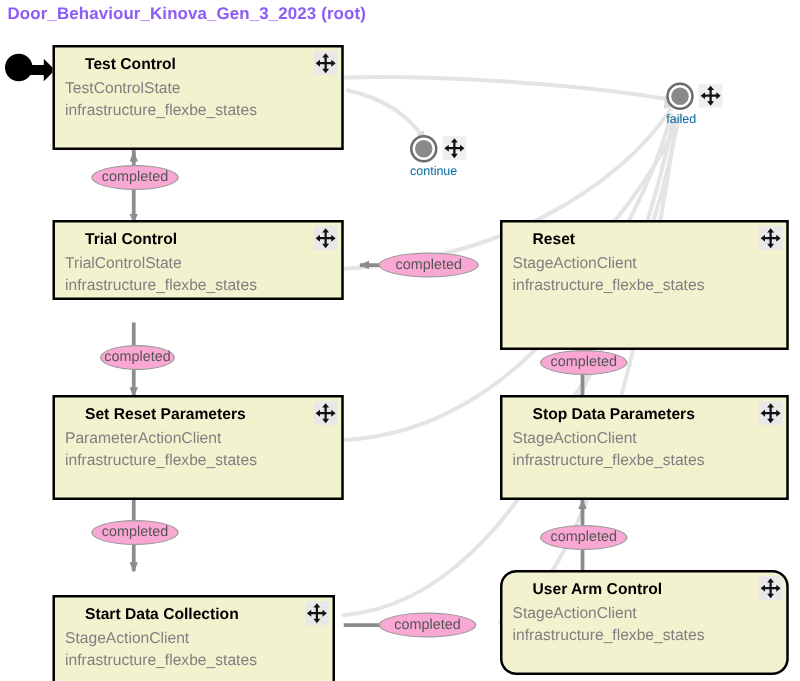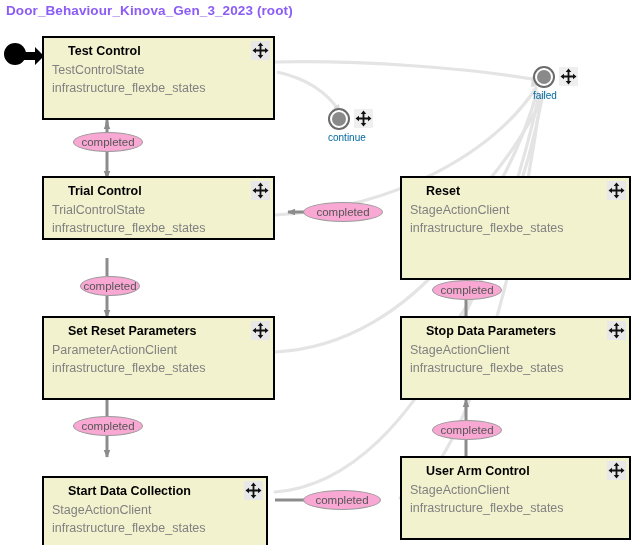--- a/index.html
+++ b/index.html
@@ -274,21 +274,21 @@
     <div class="sname">Stop Data Parameters</div>
     <div class="sclass">StageActionClient</div>
     <div class="spkg">infrastructure_flexbe_states</div>
     <div class="handle">
       <svg width="19" height="19" viewBox="0 0 19 19">
         <path d="M9.5,1.5 L12.3,5 L10.4,5 L10.4,8.6 L14,8.6 L14,6.7 L17.5,9.5 L14,12.3 L14,10.4 L10.4,10.4 L10.4,14 L12.3,14 L9.5,17.5 L6.7,14 L8.6,14 L8.6,10.4 L5,10.4 L5,12.3 L1.5,9.5 L5,6.7 L5,8.6 L8.6,8.6 L8.6,5 L6.7,5 z" fill="#111111"></path>
       </svg>
     </div>
   </div>
 
-  <div class="state" style="left:400px; top:456px; width:231px; height:84px;">
+  <div class="state" style="left:400px; top:456px; width:231px; height:84px;border-radius:13px;">
     <div class="sname">User Arm Control</div>
     <div class="sclass">StageActionClient</div>
     <div class="spkg">infrastructure_flexbe_states</div>
     <div class="handle">
       <svg width="19" height="19" viewBox="0 0 19 19">
         <path d="M9.5,1.5 L12.3,5 L10.4,5 L10.4,8.6 L14,8.6 L14,6.7 L17.5,9.5 L14,12.3 L14,10.4 L10.4,10.4 L10.4,14 L12.3,14 L9.5,17.5 L6.7,14 L8.6,14 L8.6,10.4 L5,10.4 L5,12.3 L1.5,9.5 L5,6.7 L5,8.6 L8.6,8.6 L8.6,5 L6.7,5 z" fill="#111111"></path>
       </svg>
     </div>
   </div>
 

